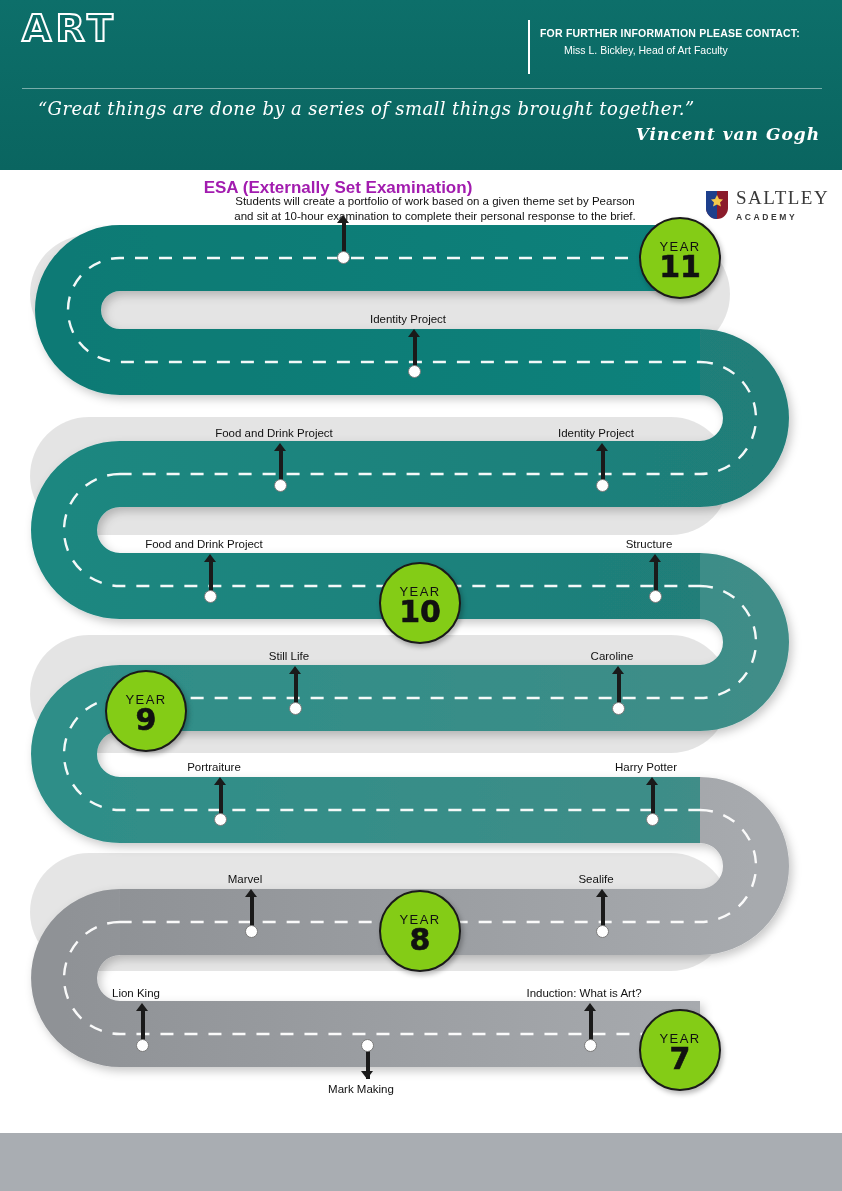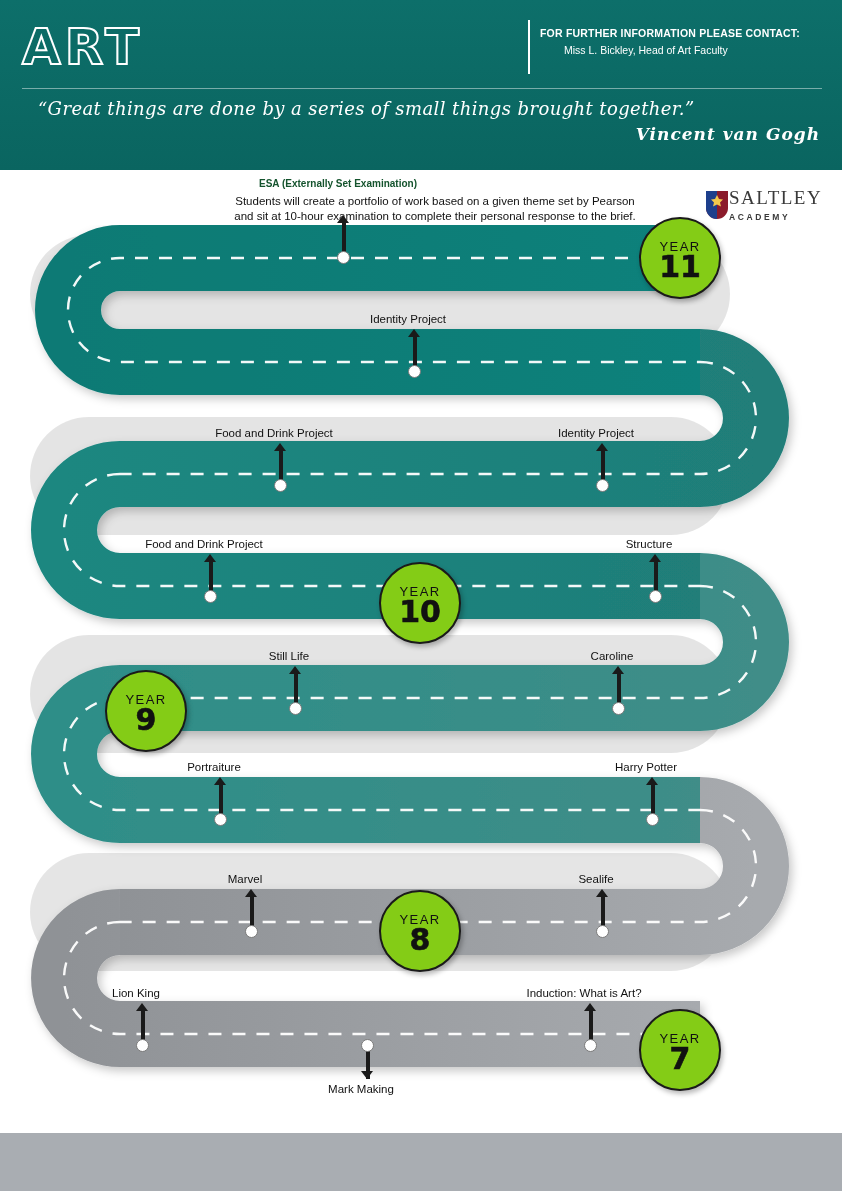--- a/index.html
+++ b/index.html
@@ -12,23 +12,23 @@
     overflow: hidden;
   }
 
   
   .header {
     position: absolute; left:0; top:0; width:842px; height:170px;
     background: #0b6b66;
     background: linear-gradient(180deg,#0d6f6a 0%, #0a6560 100%);
   }
   .hdr-title {
-    position: absolute; left: 22px; top: 18px;
+    position: absolute; left: 22px; top: 6px;
     font-family: "DejaVu Sans", sans-serif;
-    font-size: 50px; font-weight: 700; letter-spacing: 4px;
+    font-size: 38px; font-weight: 700; letter-spacing: 4px;
     color: #0b6b66;
     -webkit-text-stroke: 2px #ffffff;
     text-shadow: 0 0 0 #fff;
   }
   .hdr-divider-v {
     position:absolute; left:528px; top:20px; width:2px; height:54px; background:#ffffff;
   }
   .hdr-contact {
     position:absolute; left:540px; top:20px; width:290px; color:#ffffff;
   }
@@ -44,29 +44,29 @@
   }
   .hdr-author {
     position:absolute; right:22px; top:124px;
     color:#ffffff; font-size:17px; font-style:italic;
     font-family:"DejaVu Serif", serif; letter-spacing:1px;font-weight:bold;
   }
 
   
   .esa-title {
     position:absolute; left:0; top:178px; width:676px; text-align:center;
-    font-size:10px; font-weight:700; color:#14532d;
+    font-size:17px; font-weight:700; color:#a21caf;
   }
   .esa-body {
     position:absolute; left:0; top:194px; width:842px; text-align:center;
     font-size:11.5px; line-height:15px; color:#111;padding-left:28px;
   }
   .logo {
     position:absolute; left:705px; top:188px; width:125px; height:34px;
-    display:flex; align-items:center; gap:0;
+    display:flex; align-items:center; gap:7px;
   }
   .logo .crest { width:24px; height:30px; }
   .logo .ltext { line-height:1; }
   .logo .l1 { font-size:19px; font-weight:400; letter-spacing:1.5px; color:#3a3a3a; font-family:"Liberation Serif", serif;}
   .logo .l2 { font-size:8.5px; font-weight:700; letter-spacing:2.6px; color:#3a3a3a; margin-top:6px;}
 
   
   .road-wrap { position:absolute; left:0; top:225px; width:842px; height:900px; }
   .road-svg { position:absolute; left:0; top:0; }
 

